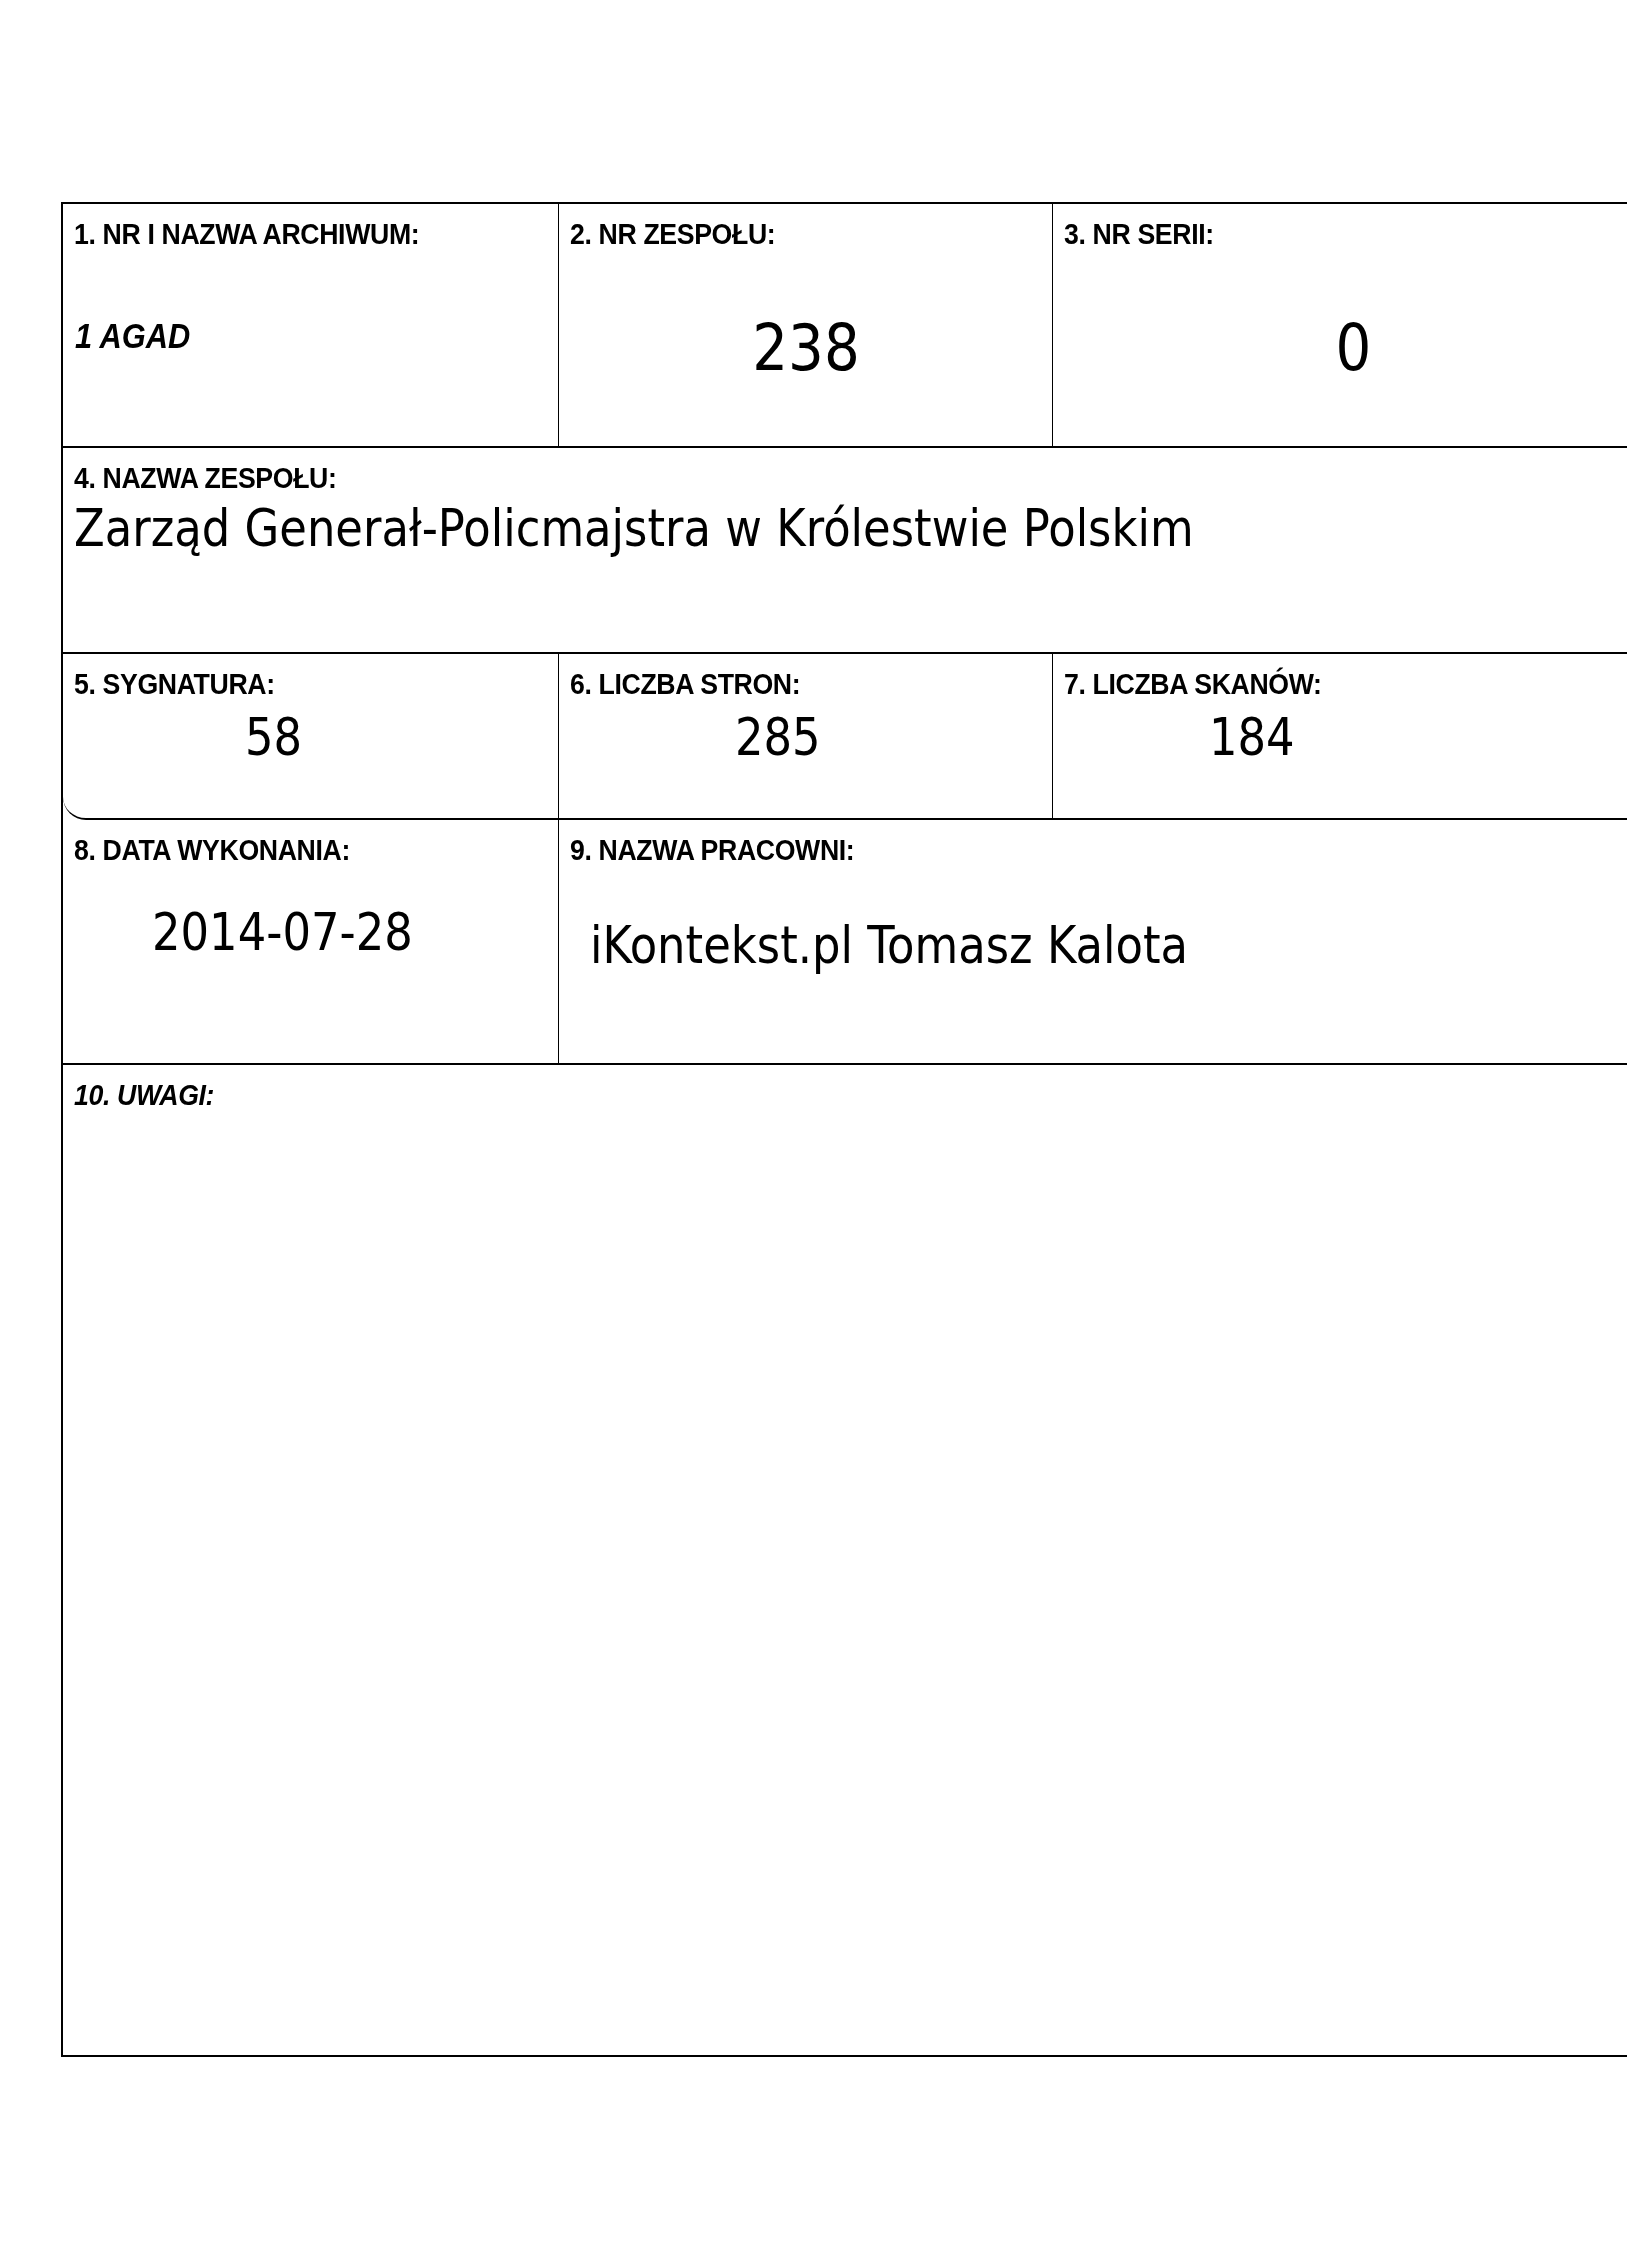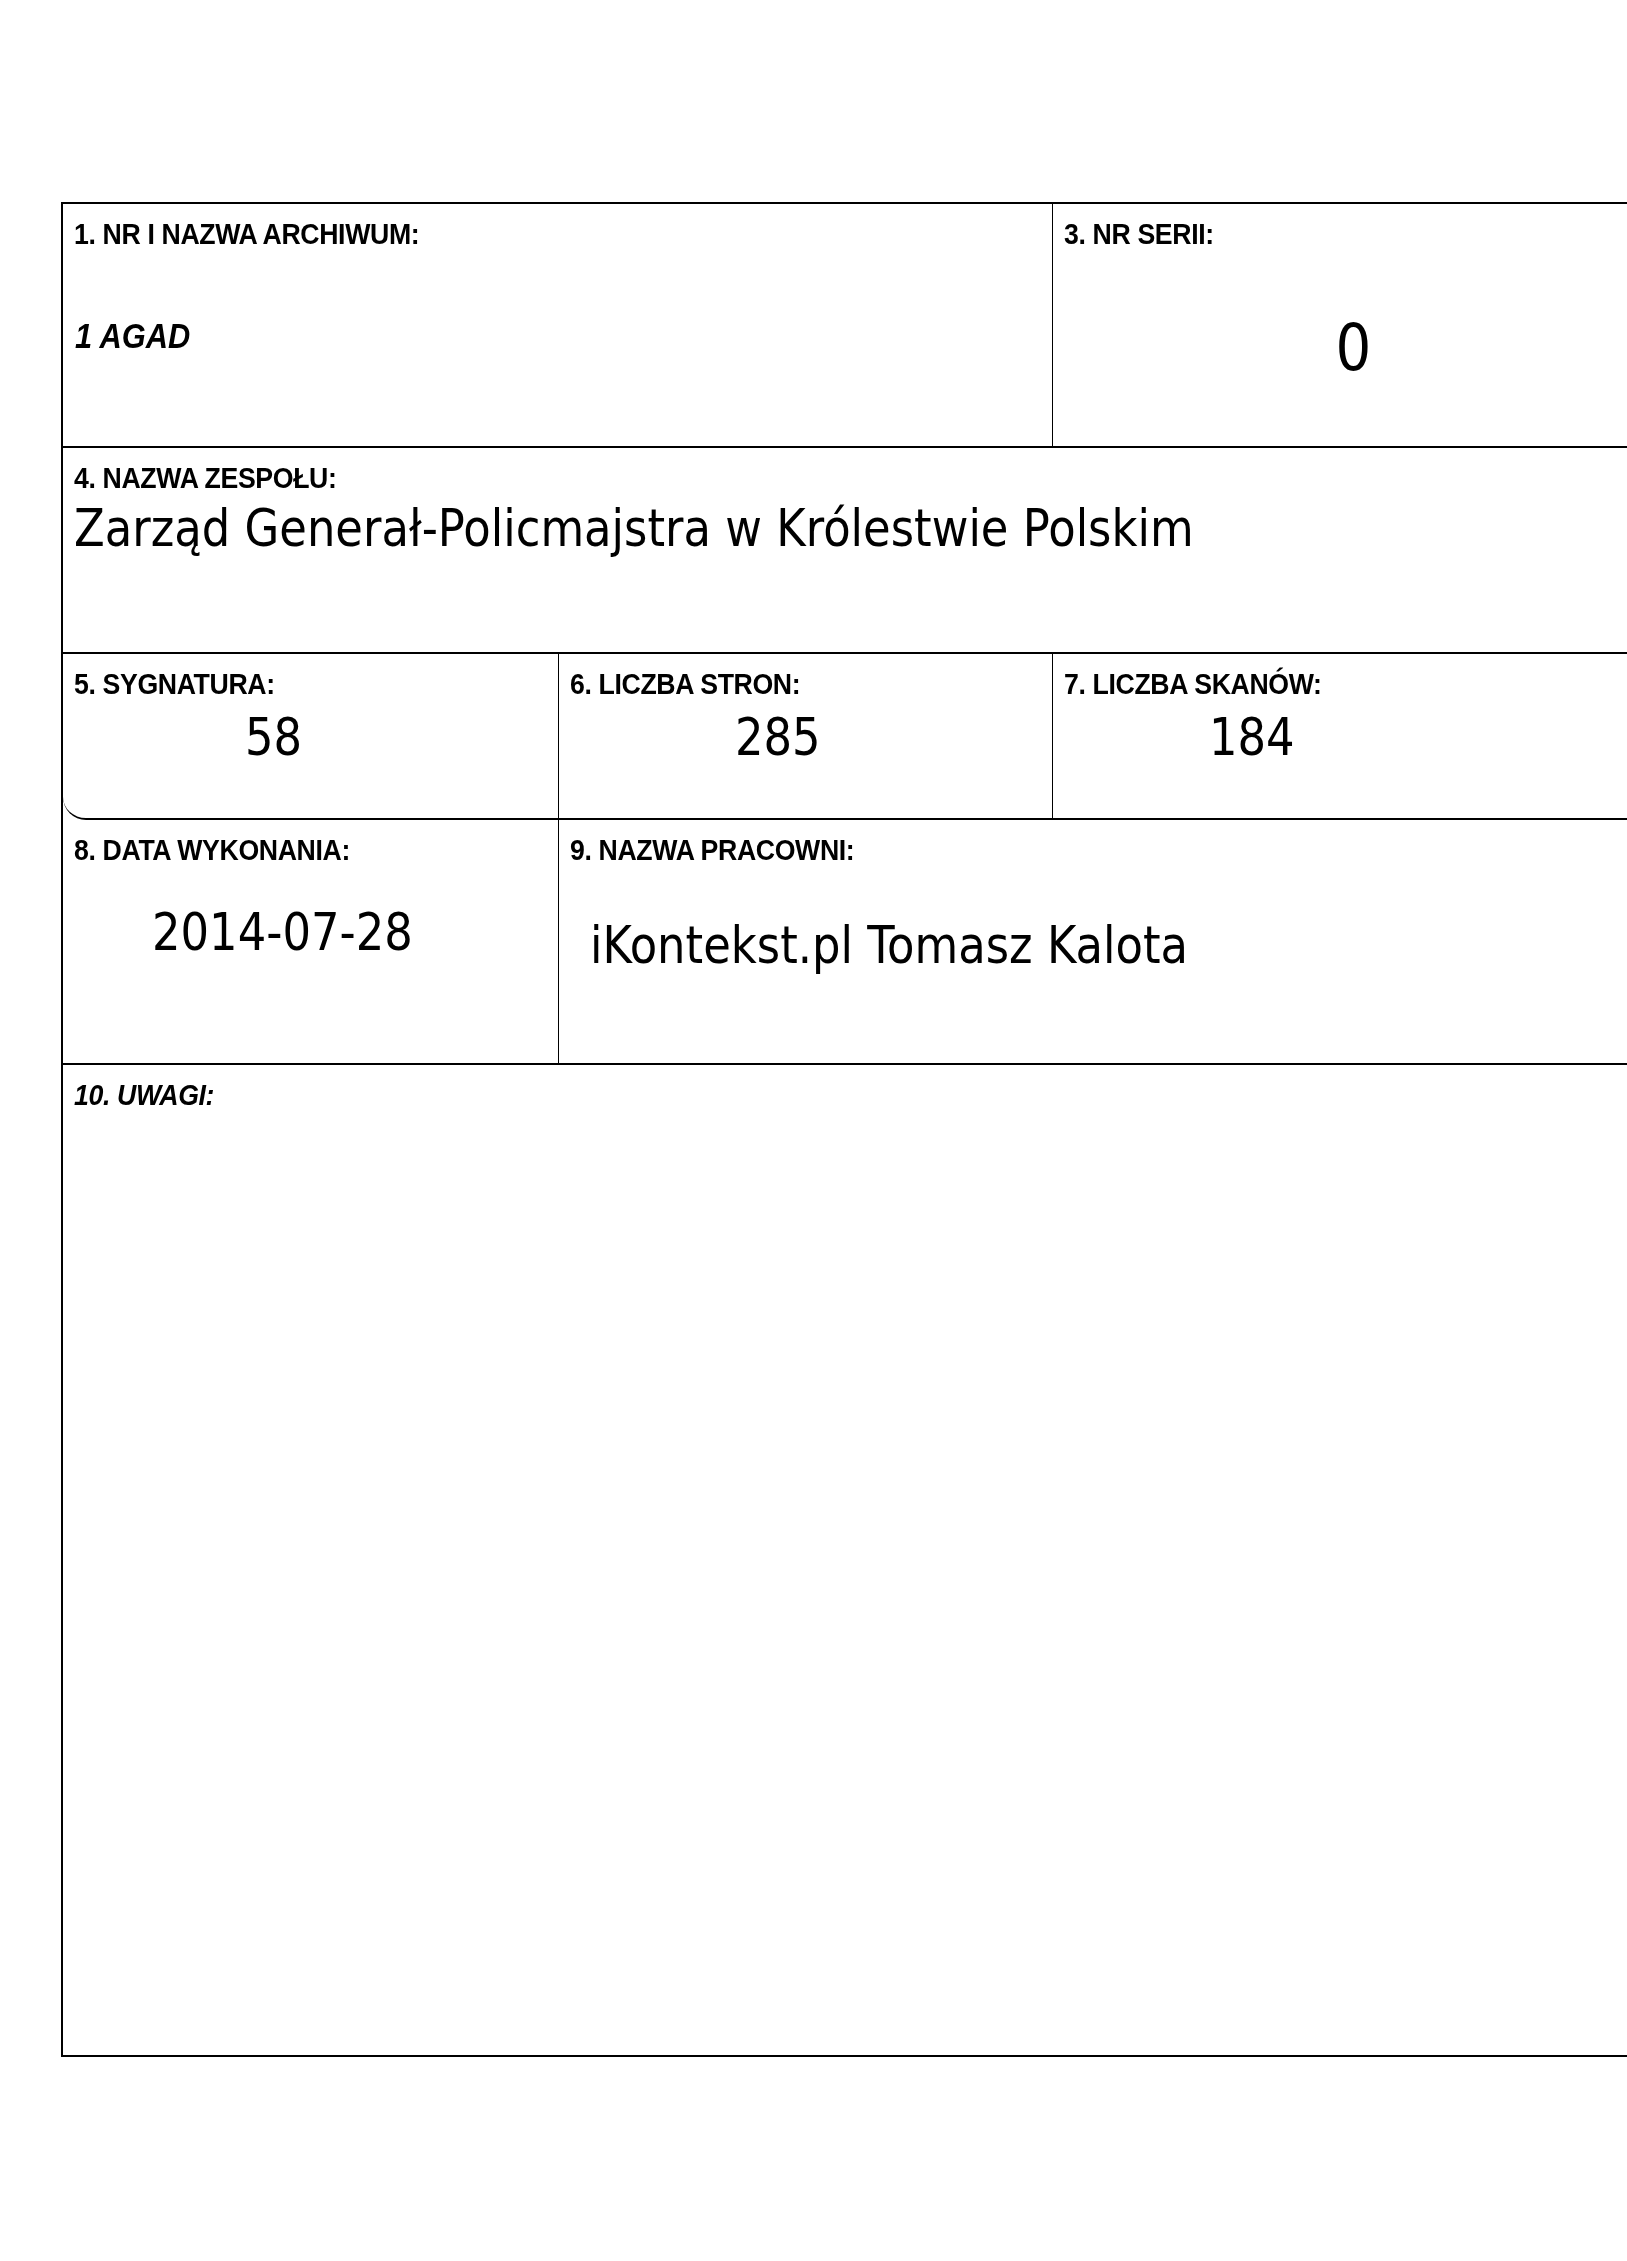--- a/index.html
+++ b/index.html
@@ -27,20 +27,24 @@
 </style>
 </head>
 <body>
 
 <div class="form">
 
   <div class="row" style="top:0; height:244px;">
     <div class="cell" style="left:0; width:495px;">
       <div class="label">1. NR I NAZWA ARCHIWUM:</div>
       <div class="value italic" style="left:12.3px; top:112px; font-size:35px;">1 AGAD</div>
+    </div>
+    <div class="cell sep" style="left:495px; width:495px;">
+      <div class="label">2. NR ZESPOŁU:</div>
+      <div class="value center" style="top:107px; font-size:64px;">238</div>
     </div>
     <div class="cell sep" style="left:989px; right:0;padding-left:6px;">
       <div class="label">3. NR SERII:</div>
       <div class="value center" style="top:107px; font-size:64px;">0</div>
     </div>
   </div>
 
   <div class="row" style="top:244px; height:206px;text-align:center;">
     <div class="cell" style="left:0; right:0;">
       <div class="label">4. NAZWA ZESPOŁU:</div>

